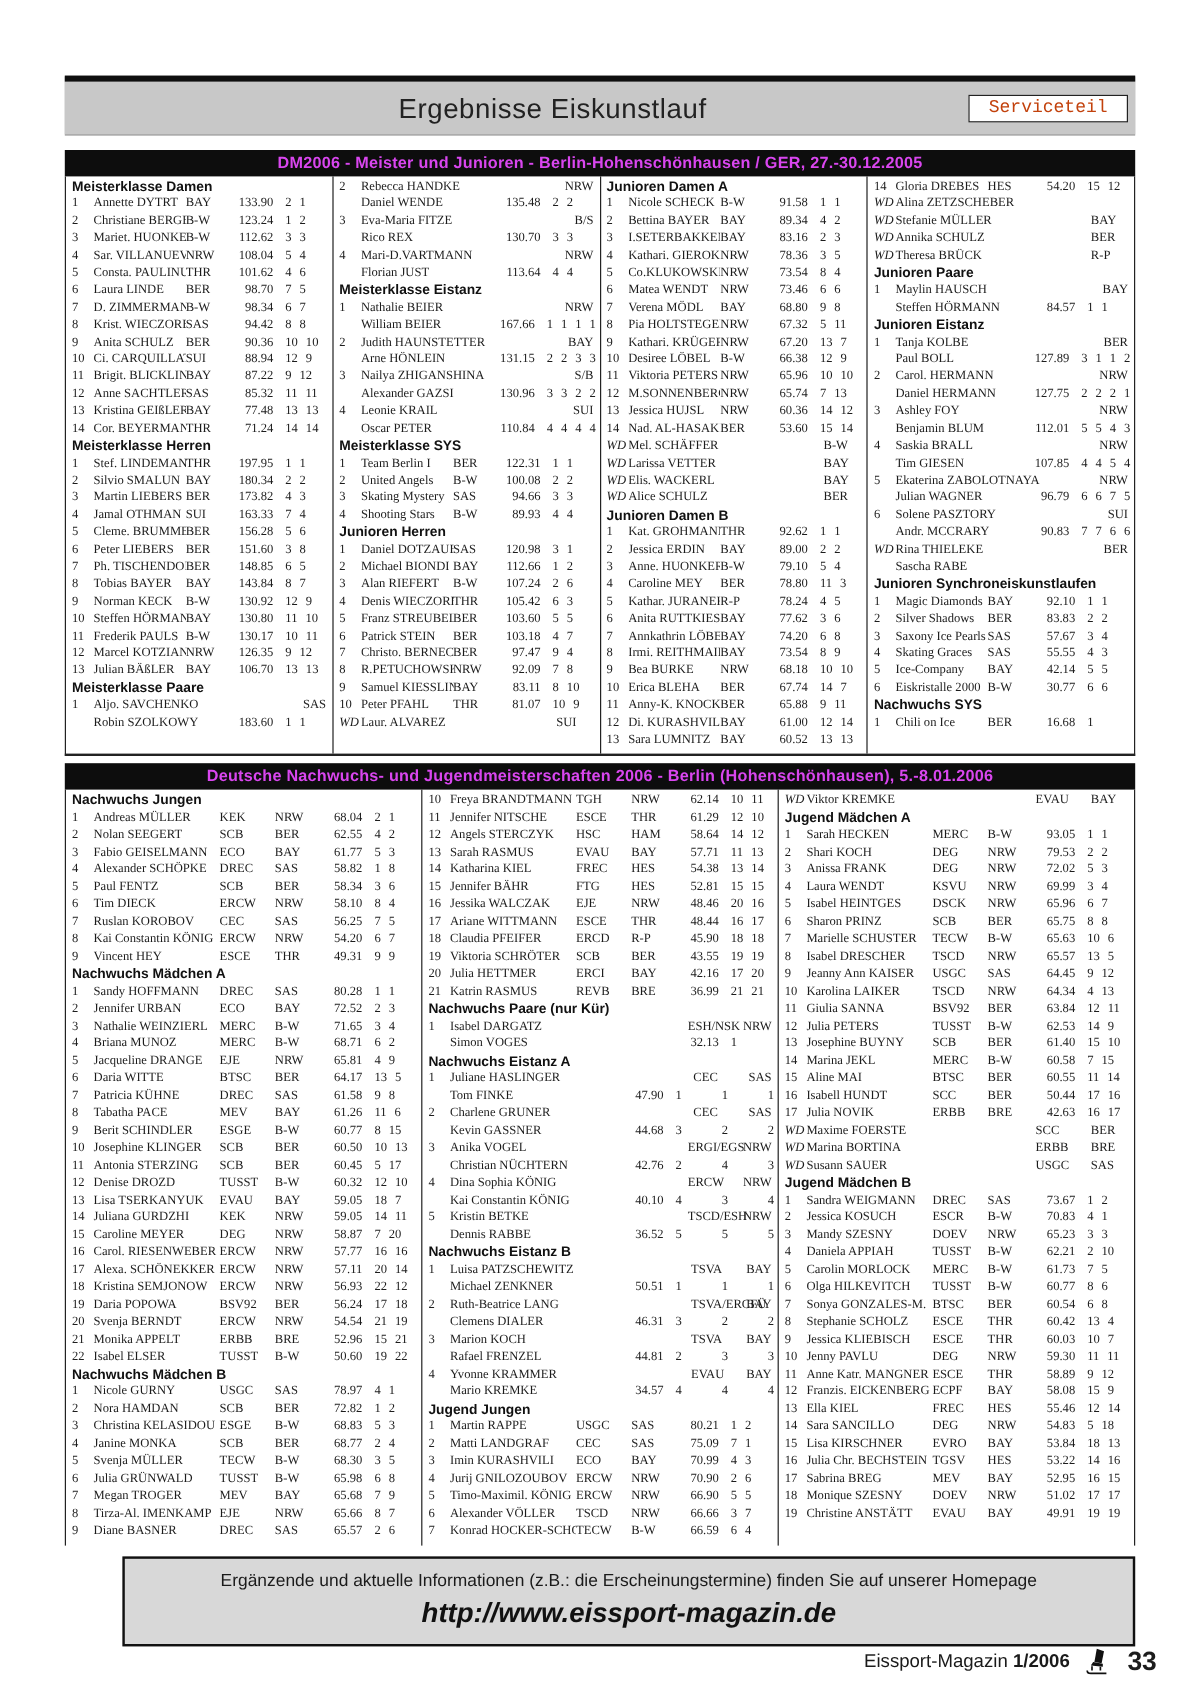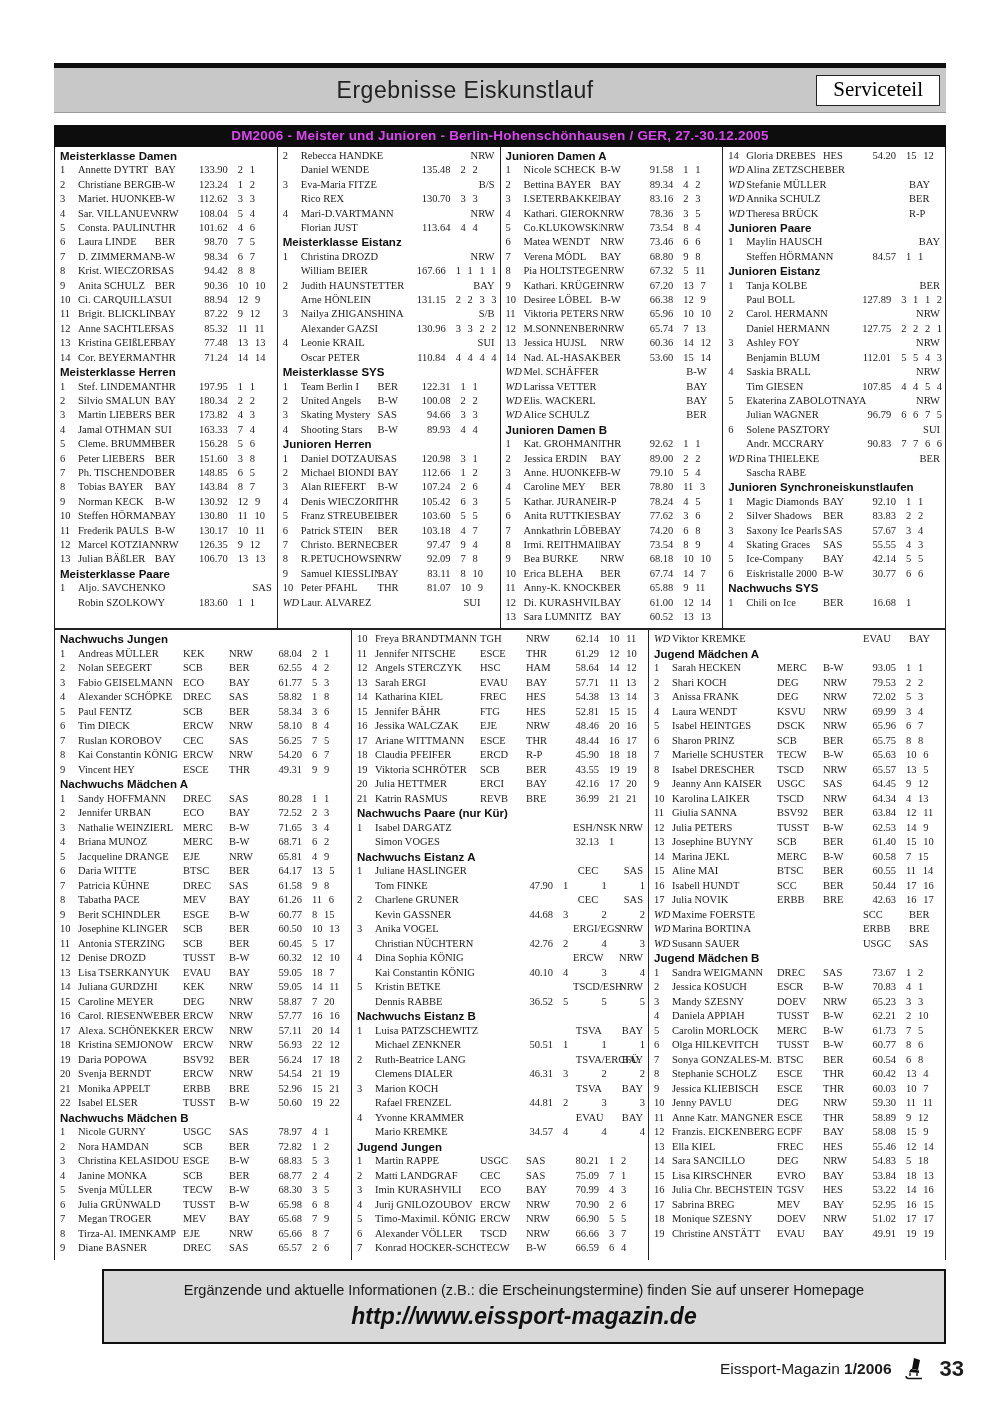--- a/index.html
+++ b/index.html
@@ -1,21 +1,21 @@
 <!DOCTYPE html>
 <html><head>
 <meta charset="utf-8">
 <style>
   html,body{margin:0;padding:0;background:#ffffff;}
   body{width:1000px;height:1412px;position:relative;font-family:"Liberation Serif",serif;color:#1c1c1c;-webkit-font-smoothing:antialiased;}
   .page{width:892px;margin:0 auto;padding-top:63px;}
   
   .masthead{background:#c8c8c8;border-top:5px solid #0f0f0f;height:44px;display:flex;align-items:center;box-shadow:0 1px 0 #9a9a9a;}
   .mast-title{flex:1;text-align:center;font-family:"Liberation Sans",sans-serif;font-size:23px;color:#222;letter-spacing:0.5px;padding-left:60px;}
-  .service-box{background:#ffffff;border:1.5px solid #222;font-family:Liberation Serif, serif;font-size:21px;color:#000000;padding:1px 16px 3px 16px;margin-right:6px;flex:none;}
+  .service-box{background:#ffffff;border:1.5px solid #222;font-family:Liberation Mono, monospace;font-size:15px;color:#c2410c;padding:1px 16px 3px 16px;margin-right:6px;flex:none;}
   
   .bar{background:#0d0d0d;color:#d946ef;font-family:"Liberation Sans",sans-serif;font-weight:bold;font-size:13.5px;text-align:center;padding:3px 0 4px 0;letter-spacing:0.2px;}
   .bar1{margin-top:13px;}
   .bar2{margin-top:6px;}
   
   .cols{display:flex;align-items:stretch;border-left:1.5px solid #222;border-right:1.5px solid #222;justify-content:space-between;}
   .s1 .cols{border-bottom:2px solid #222;}
   .col{flex:1 1 0;min-width:0;padding:2px 3px 4px 5px;}
   .col + .col{border-left:1.5px solid #222;}
   .s1 .lines{line-height:14.4px;}
@@ -30,21 +30,21 @@
   .club{width:46px;flex:none;}
   .reg{width:33px;flex:none;}
   .score{width:40px;flex:none;text-align:right;padding-right:1px;}
   .pl{flex:none;min-width:36px;padding-left:9px;word-spacing:4px;white-space:pre;}
   .rr{flex:none;margin-left:auto;padding-right:2px;}
   
   .notice{margin-top:9px;background:#d8d8d8;border:2px solid #111;text-align:center;padding:11px 8px 12px 8px;margin-left:48px;}
   .notice-line1{font-family:"Liberation Sans",sans-serif;font-size:14.5px;color:#1a1a1a;}
   .notice-url{font-family:"Liberation Sans",sans-serif;font-weight:bold;font-size:23px;color:#111;margin-top:5px;font-style:italic;}
   
-  .pageline{margin-top:12px;display:flex;justify-content:flex-end;align-items:center;gap:9px;padding-right:0;text-align:center;}
+  .pageline{display:flex;justify-content:flex-end;align-items:center;gap:9px;padding-right:0;text-align:center;}
   .mag-name{font-family:"Liberation Sans",sans-serif;font-size:15.5px;color:#1a1a1a;}
   .mag-name b{font-weight:bold;}
   .page-num{font-family:"Liberation Sans",sans-serif;font-weight:bold;font-size:22px;margin-right:-18px;padding-left:4px;}
   .skate{flex:none;width:26px;height:24px;}
 </style>
 </head>
 <body>
 
 <div class="page">
 
@@ -293,21 +293,21 @@
               <span class="rr">NRW</span>
             </div>
             <div class="row ind">
               <span class="name">Florian JUST</span>
               <span class="score">113.64</span>
               <span class="pl">4 4</span>
             </div>
             <div class="colhead">Meisterklasse Eistanz</div>
             <div class="row">
               <span class="no">1</span>
-              <span class="name">Christina DROZD</span>
+              <span class="name">Nathalie BEIER</span>
               <span class="rr">NRW</span>
             </div>
             <div class="row ind">
               <span class="name">William BEIER</span>
               <span class="score">167.66</span>
               <span class="pl">1 1 1 1</span>
             </div>
             <div class="row">
               <span class="no">2</span>
               <span class="name">Judith HAUNSTETTER</span>
@@ -817,20 +817,23 @@
               <span class="name">Chili on Ice</span>
               <span class="reg">BER</span>
               <span class="score">16.68</span>
               <span class="pl">1</span>
             </div>
           </div>
         </div>
       </div>
   </div>
 
+  <div class="bar bar2">
+    <span>Deutsche Nachwuchs- und Jugendmeisterschaften 2006 - Berlin (Hohenschönhausen), 5.-8.01.2006</span>
+  </div>
 
   <div class="section s2">
     <div class="cols" id="s2cols">
         <div class="col">
           <div class="lines">
             <div class="colhead">Nachwuchs Jungen</div>
             <div class="row">
               <span class="no">1</span>
               <span class="name">Andreas MÜLLER</span>
               <span class="club">KEK</span>
@@ -1175,21 +1178,21 @@
             <div class="row">
               <span class="no">12</span>
               <span class="name">Angels STERCZYK</span>
               <span class="club">HSC</span>
               <span class="reg">HAM</span>
               <span class="score">58.64</span>
               <span class="pl">14 12</span>
             </div>
             <div class="row">
               <span class="no">13</span>
-              <span class="name">Sarah ERGI</span>
+              <span class="name">Sarah RASMUS</span>
               <span class="club">EVAU</span>
               <span class="reg">BAY</span>
               <span class="score">57.71</span>
               <span class="pl">11 13</span>
             </div>
             <div class="row">
               <span class="no">14</span>
               <span class="name">Katharina KIEL</span>
               <span class="club">FREC</span>
               <span class="reg">HES</span>

